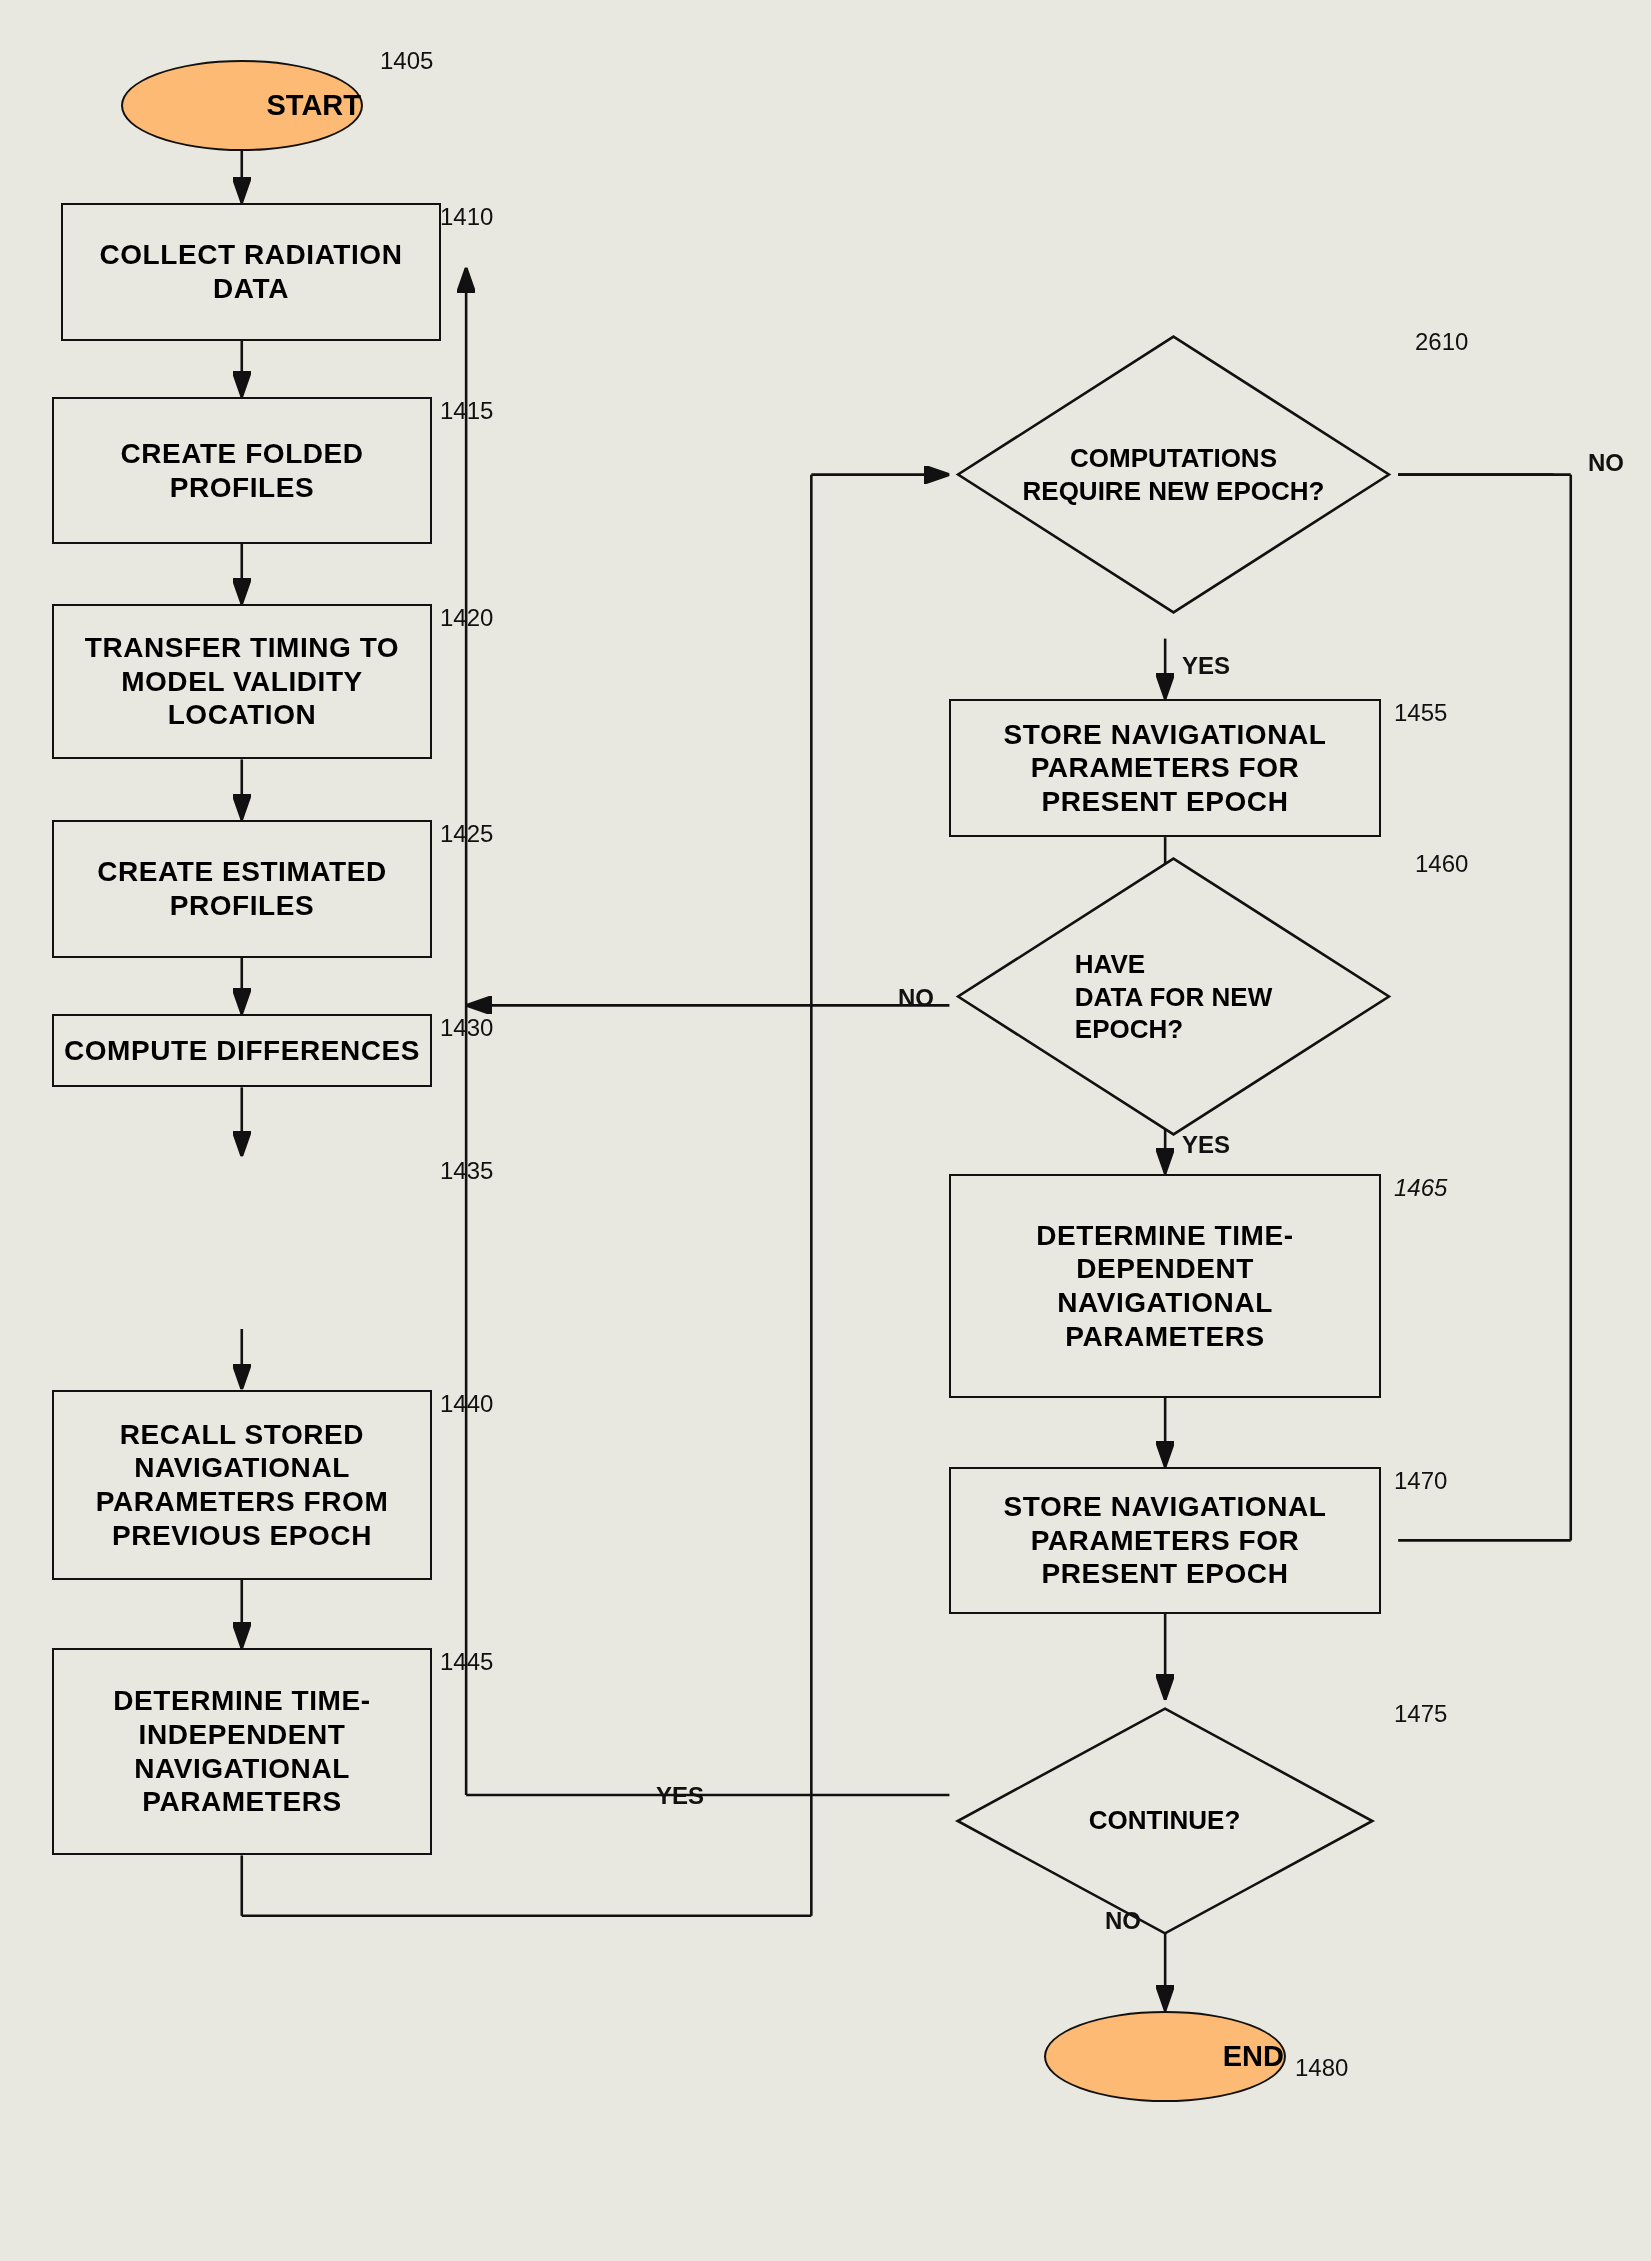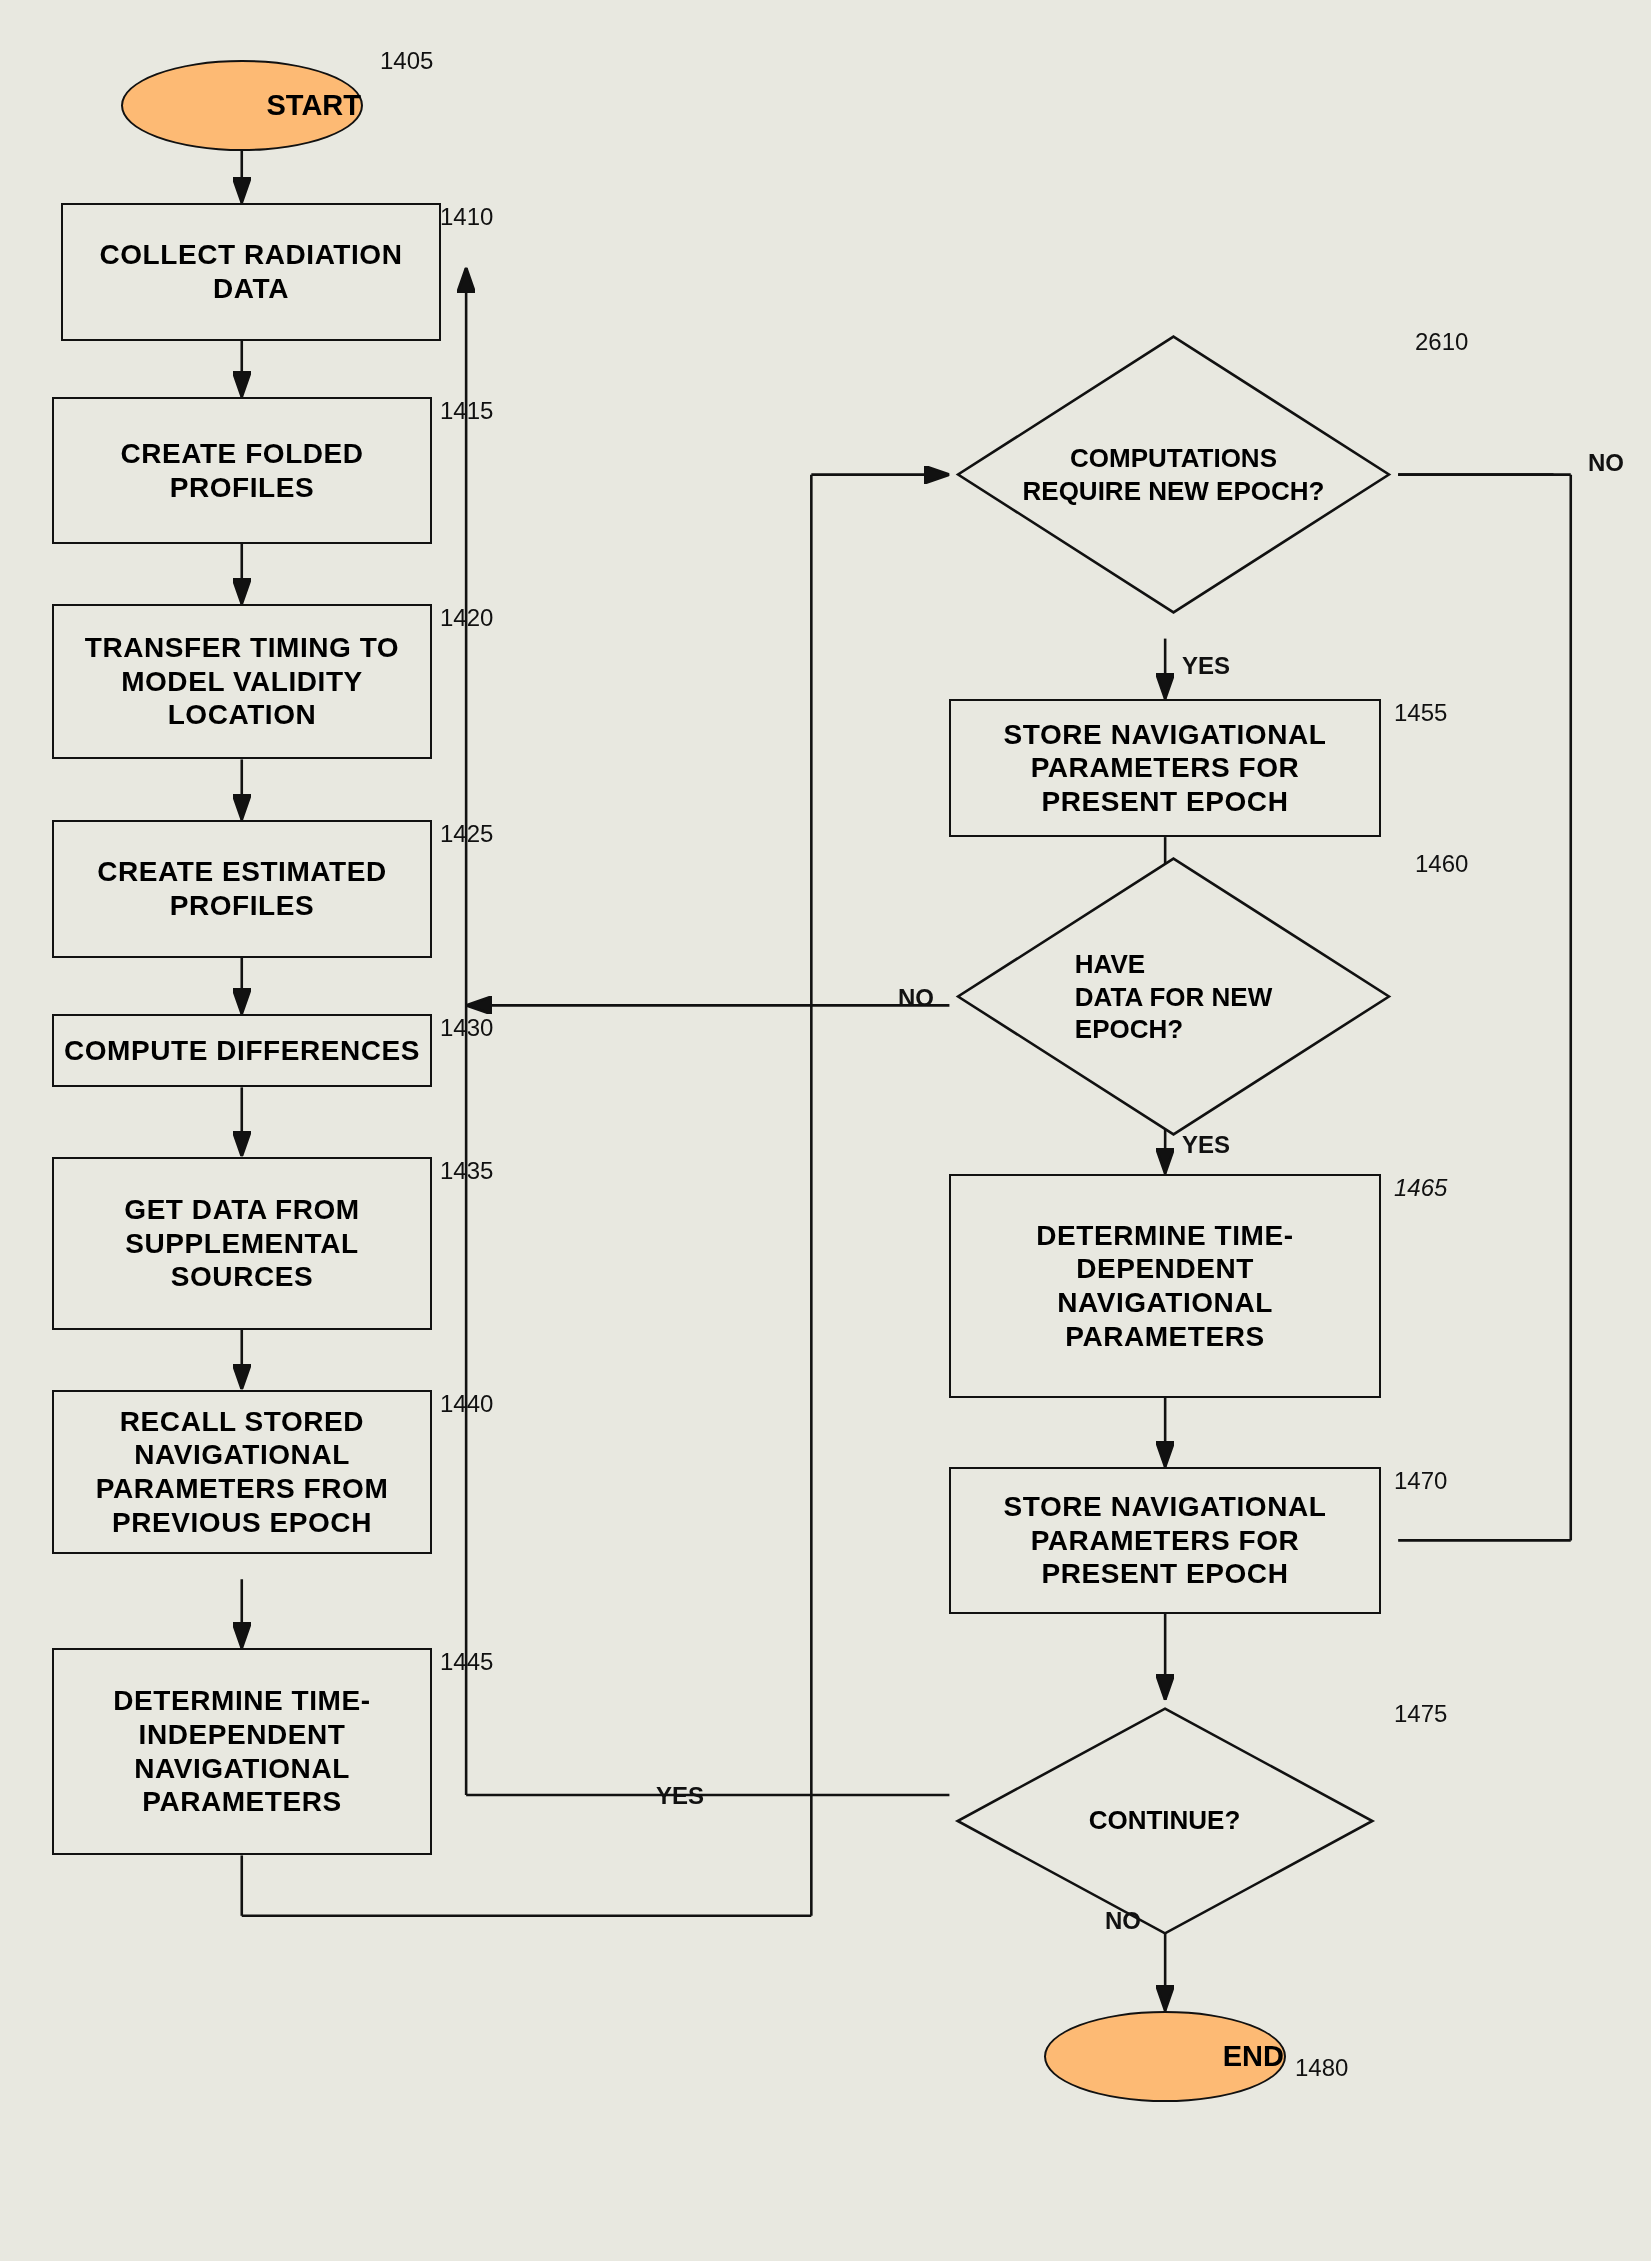--- a/index.html
+++ b/index.html
@@ -166,26 +166,23 @@
   <div class="flow-box" style="left:52px; top:820px; width:380px; height:138px;">
     <span>CREATE ESTIMATED<br>PROFILES</span>
   </div>
   <span class="label-ref" style="left:440px; top:820px;">1425</span>
 
   <div class="flow-box" style="left:52px; top:1014px; width:380px; height:73px;">
     <span>COMPUTE DIFFERENCES</span>
   </div>
   <span class="label-ref" style="left:440px; top:1014px;">1430</span>
 
-  <div class="flow-box" style="left:52px; top:1157px; width:380px; height:173px;">
-    <span>GET DATA FROM<br>SUPPLEMENTAL<br>SOURCES</span>
-  </div>
   <span class="label-ref" style="left:440px; top:1157px;">1435</span>
 
-  <div class="flow-box" style="left:52px; top:1390px; width:380px; height:164px;">
+  <div class="flow-box" style="left:52px; top:1390px; width:380px; height:190px;">
     <span>RECALL STORED<br>NAVIGATIONAL<br>PARAMETERS FROM<br>PREVIOUS EPOCH</span>
   </div>
   <span class="label-ref" style="left:440px; top:1390px;">1440</span>
 
   <div class="flow-box" style="left:52px; top:1648px; width:380px; height:207px;">
     <span>DETERMINE TIME-<br>INDEPENDENT<br>NAVIGATIONAL<br>PARAMETERS</span>
   </div>
   <span class="label-ref" style="left:440px; top:1648px;">1445</span>
 
   <div style="position:absolute; left:949px; top:328px; width:449px; height:293px;">

